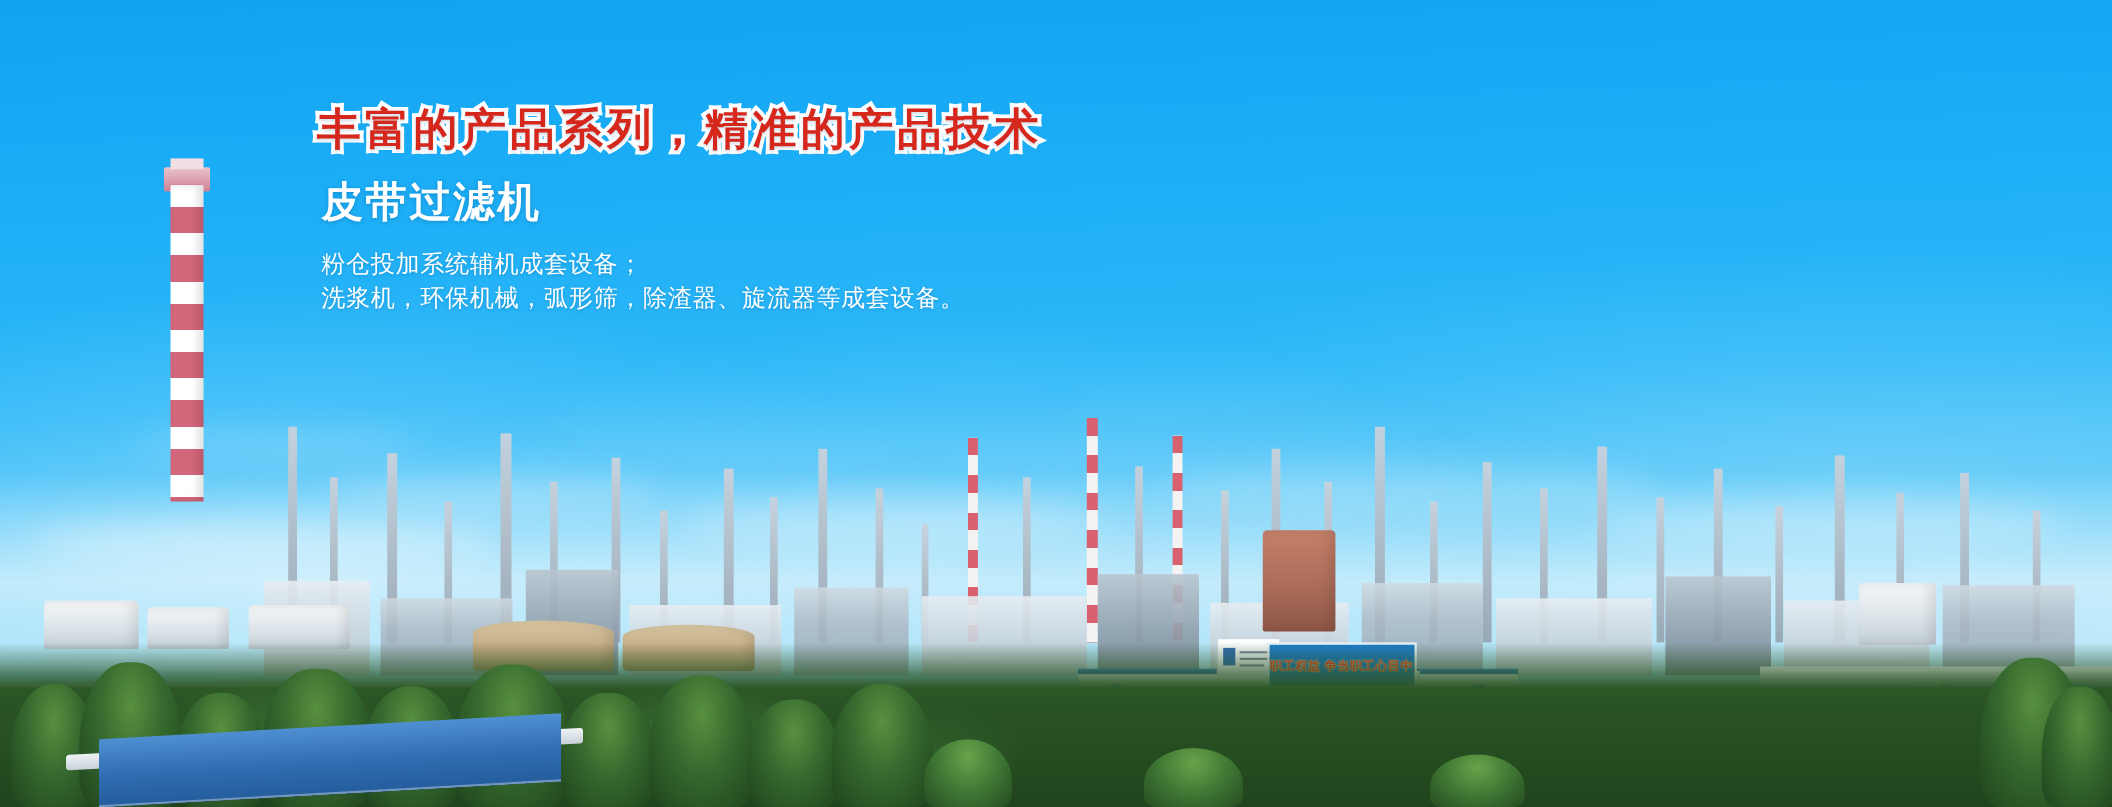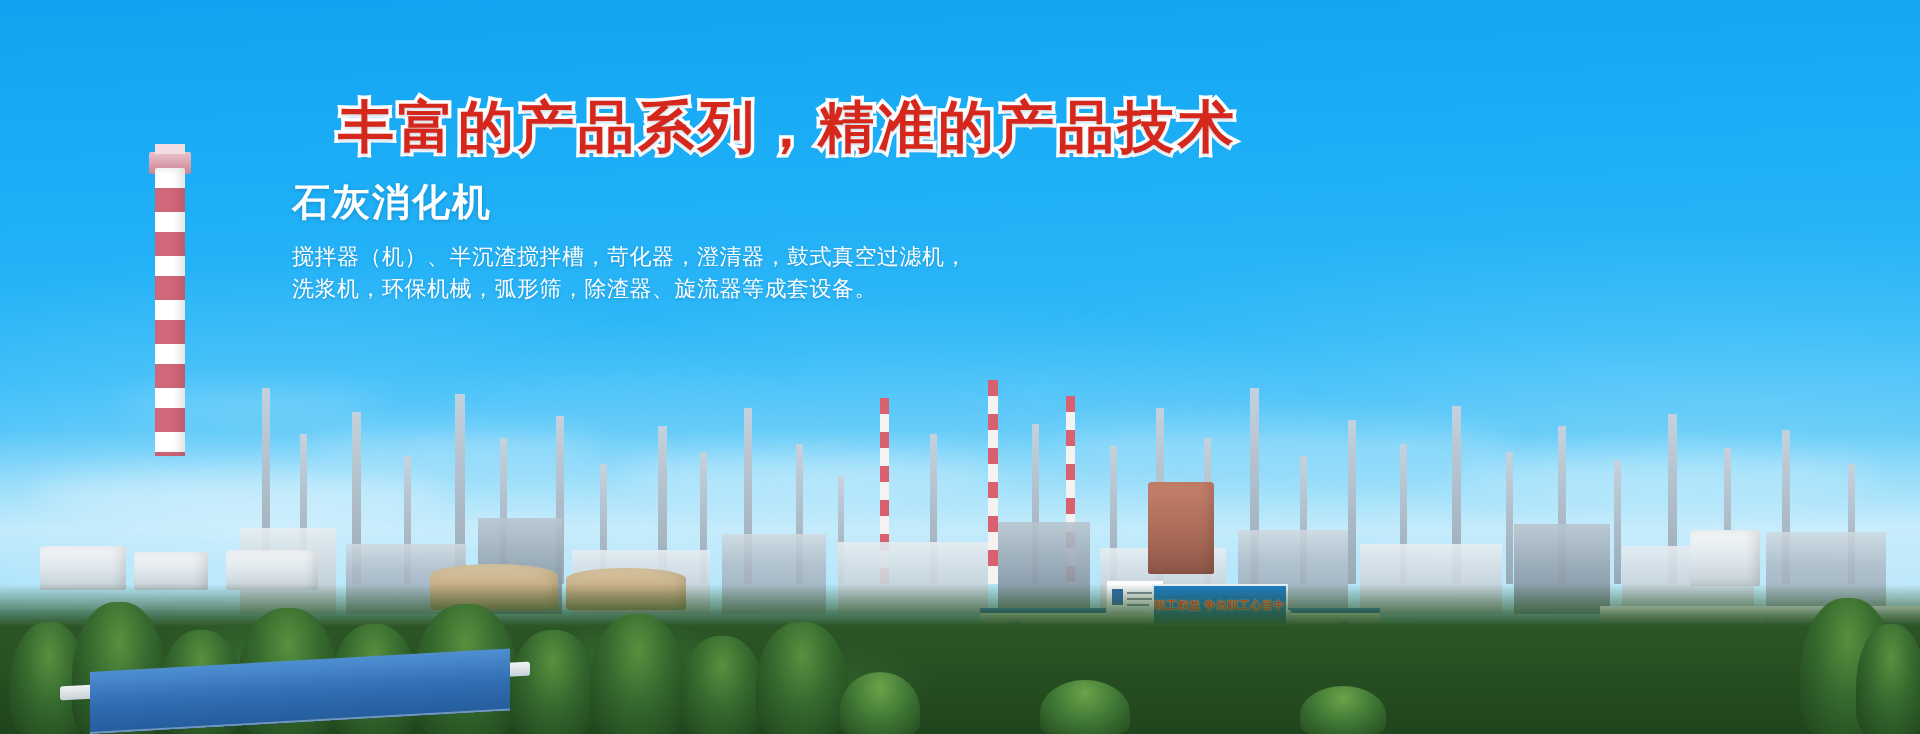--- a/index.html
+++ b/index.html
@@ -198,31 +198,30 @@
   }
   .fac-sign .fs-line { position:absolute; left:20px; height:2px; background:#7e8b96; }
 
   
   .copy {
     position: absolute;
     left: 288px; top: 96px;
     width: 1000px;
   }
   .headline {
-    font-size: 56px;
+    font-size: 40px;
     font-weight: 700;
     color: #d6271d;
     letter-spacing: 4px;
     line-height: 1.1;
     white-space: nowrap;
     margin-left: 0;
     -webkit-text-stroke: 7px #ffffff;
     paint-order: stroke fill;
     text-shadow: 0 2px 3px rgba(0,60,110,.18);
-    text-align: center;
   }
   .subhead {
     margin-top: 22px;
     margin-left: 4px;
     font-size: 38px;
     font-weight: 700;
     color: #ffffff;
     letter-spacing: 2px;
     line-height: 1.2;
     text-shadow: 0 1px 4px rgba(0,70,120,.30);
@@ -359,20 +358,20 @@
     <div class="bush" style="left:1300px; width:86px;  height:48px;"></div>
     <div class="tree" style="left:1800px; width:96px;  height:136px;"></div>
     <div class="tree" style="left:1856px; width:70px;  height:110px;"></div>
 
     <div class="guardrail"></div>
     <div class="blue-roof"></div>
   </div>
 
   <div class="copy">
     <div class="headline">丰富的产品系列，精准的产品技术</div>
-    <div class="subhead">石灰消化机</div>
+    <div class="subhead">皮带过滤机</div>
     <div class="body-copy">
-      <p>搅拌器（机）、半沉渣搅拌槽，苛化器，澄清器，鼓式真空过滤机，</p>
+      <p>粉仓投加系统辅机成套设备；</p>
       <p>洗浆机，环保机械，弧形筛，除渣器、旋流器等成套设备。</p>
     </div>
   </div>
 
 </div>
 
 </body></html>

